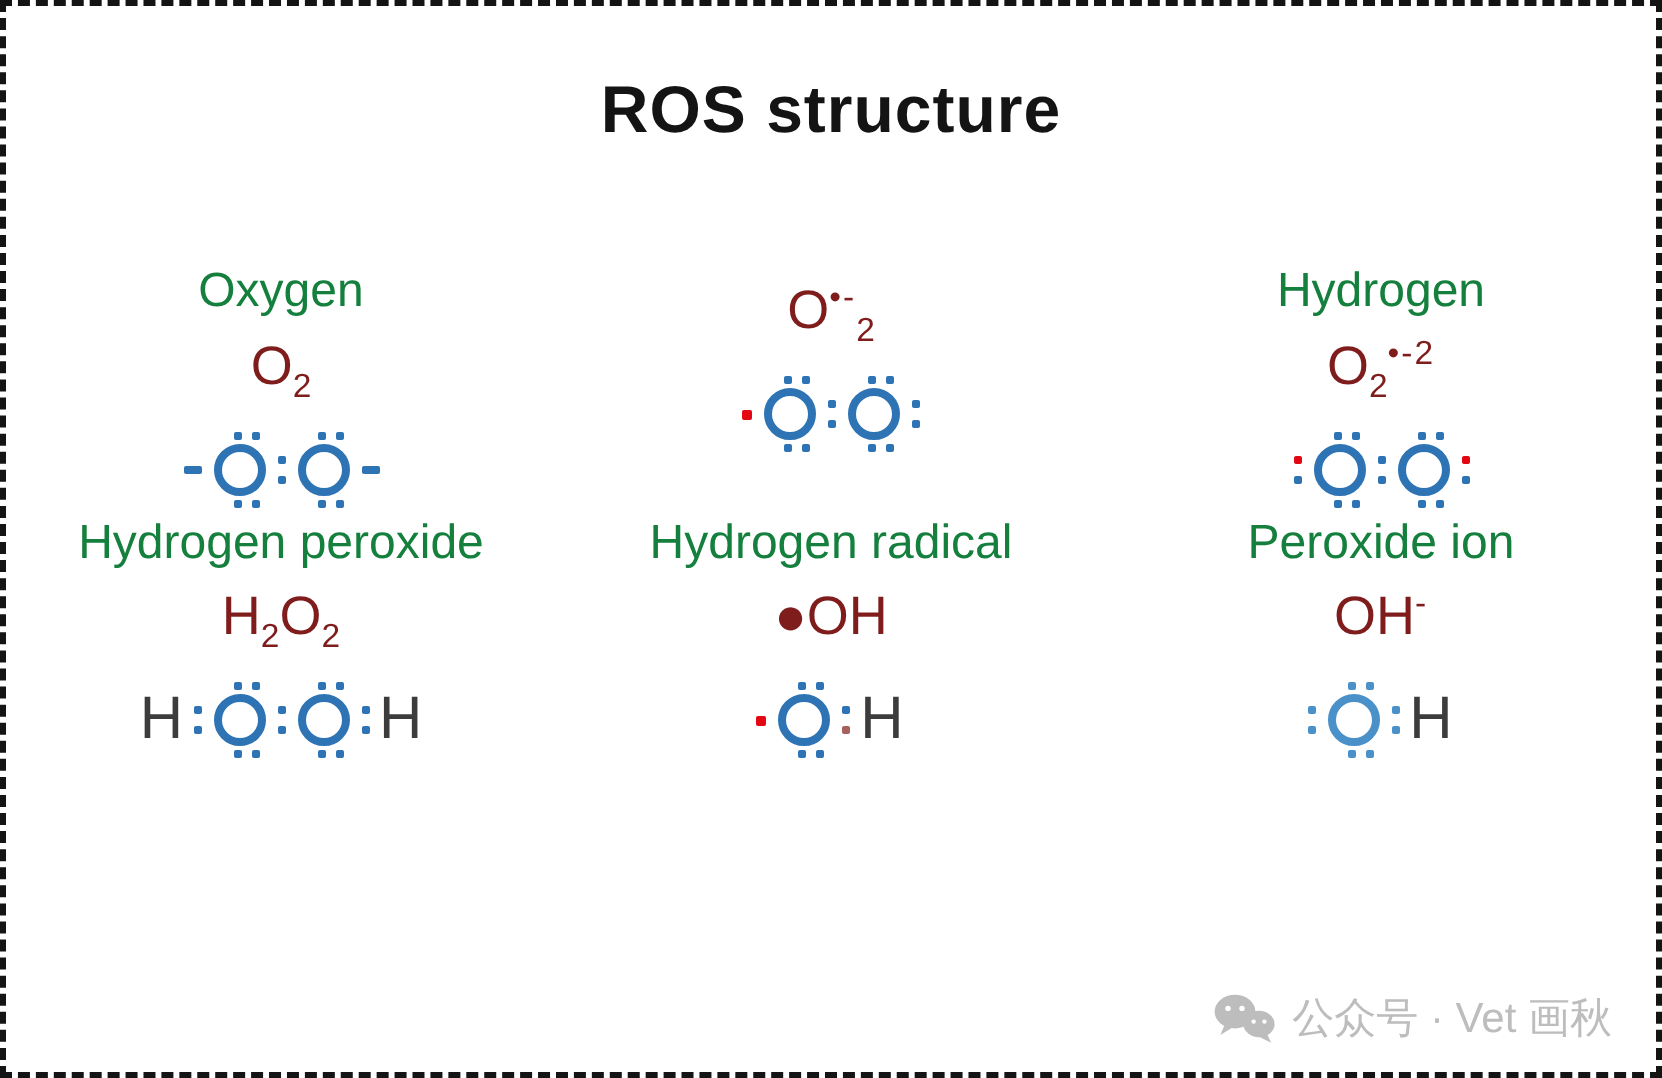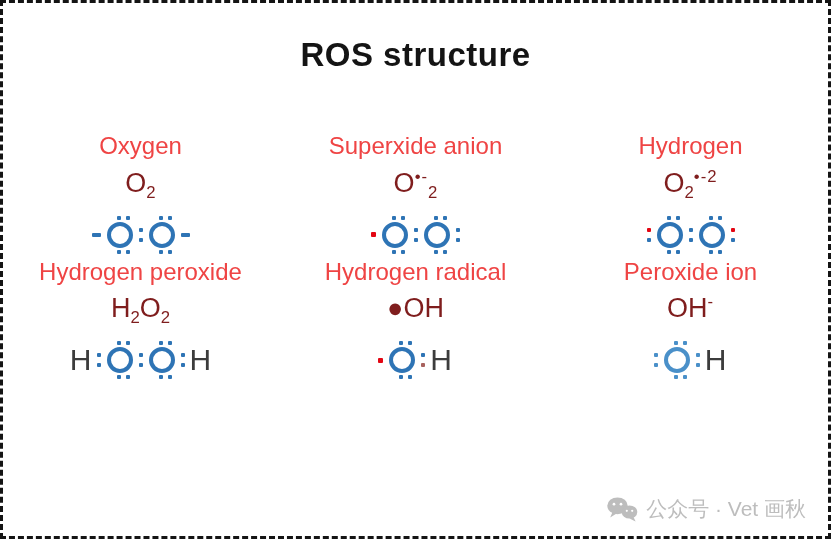--- a/index.html
+++ b/index.html
@@ -9,21 +9,21 @@
     font-family:"Liberation Sans",sans-serif;overflow:hidden;
   }
   .title{
     text-align:center;margin-top:33px;font-size:33px;font-weight:700;
     color:#141414;letter-spacing:.5px;
   }
   .row{display:flex;width:100%;}
   .row1{margin-top:58px;}
   .row2{}
   .cell{flex:1;display:flex;flex-direction:column;align-items:center;}
-  .mname{color:#ef4444;font-size:24px;line-height:1.15;white-space:nowrap;}
+  .mname{color:#15803d;font-size:24px;line-height:1.15;white-space:nowrap;}
   .mformula{color:#7f1d1d;font-size:27px;margin-top:7px;height:38px;line-height:1.2;}
   .mformula sub{font-size:.62em;vertical-align:sub;}
   .mformula sup{font-size:.62em;vertical-align:super;letter-spacing:1px;}
   .lewis{--blue:#2e74b5;margin-top:7px;display:flex;align-items:center;gap:4px;height:46px;}
   .lewis.light{--blue:#4a90c9;}
   .atomO{
     box-sizing:border-box;width:26px;height:26px;border:4px solid var(--blue);
     border-radius:50%;position:relative;margin:0 2px;flex:0 0 auto;
   }
   .atomO::before,.atomO::after{
@@ -62,21 +62,20 @@
           <span class="atomO"></span>
           <span class="colon">
             <i class="cd b"></i>
             <i class="cd b"></i>
           </span>
           <span class="atomO"></span>
           <span class="dash"></span>
         </div>
     </div>
     <div class="cell">
-      <div class="mname">Superxide anion</div>
       <div class="mformula"><span>O</span><sup>•-</sup><sub>2</sub></div>
       <div class="lewis">
           <span class="rdot"></span>
           <span class="atomO"></span>
           <span class="colon">
             <i class="cd b"></i>
             <i class="cd b"></i>
           </span>
           <span class="atomO"></span>
           <span class="colon">

